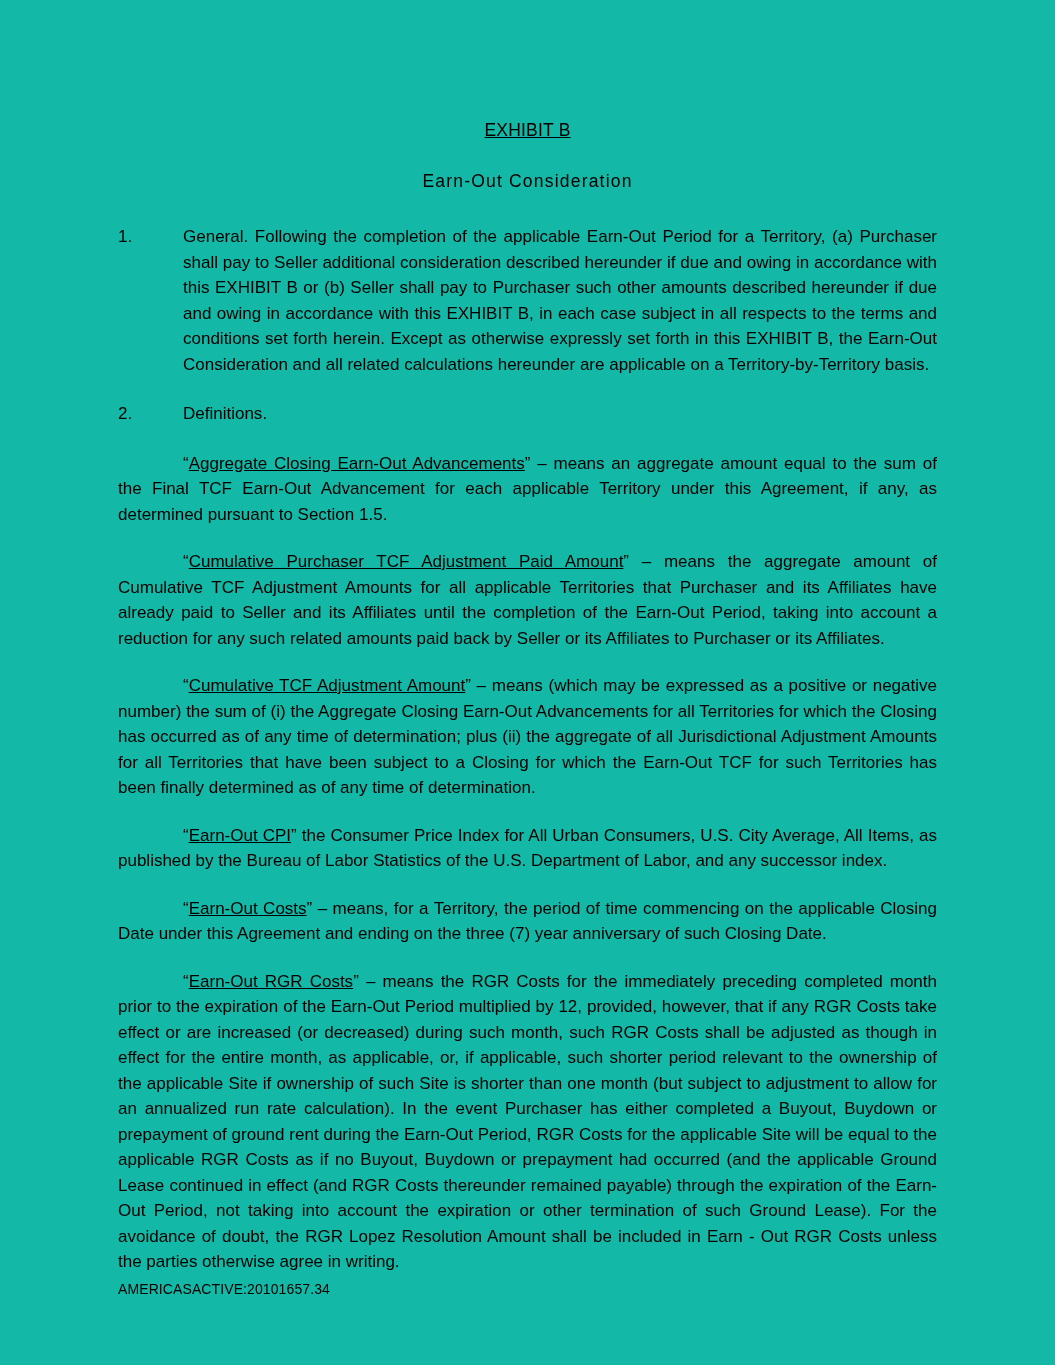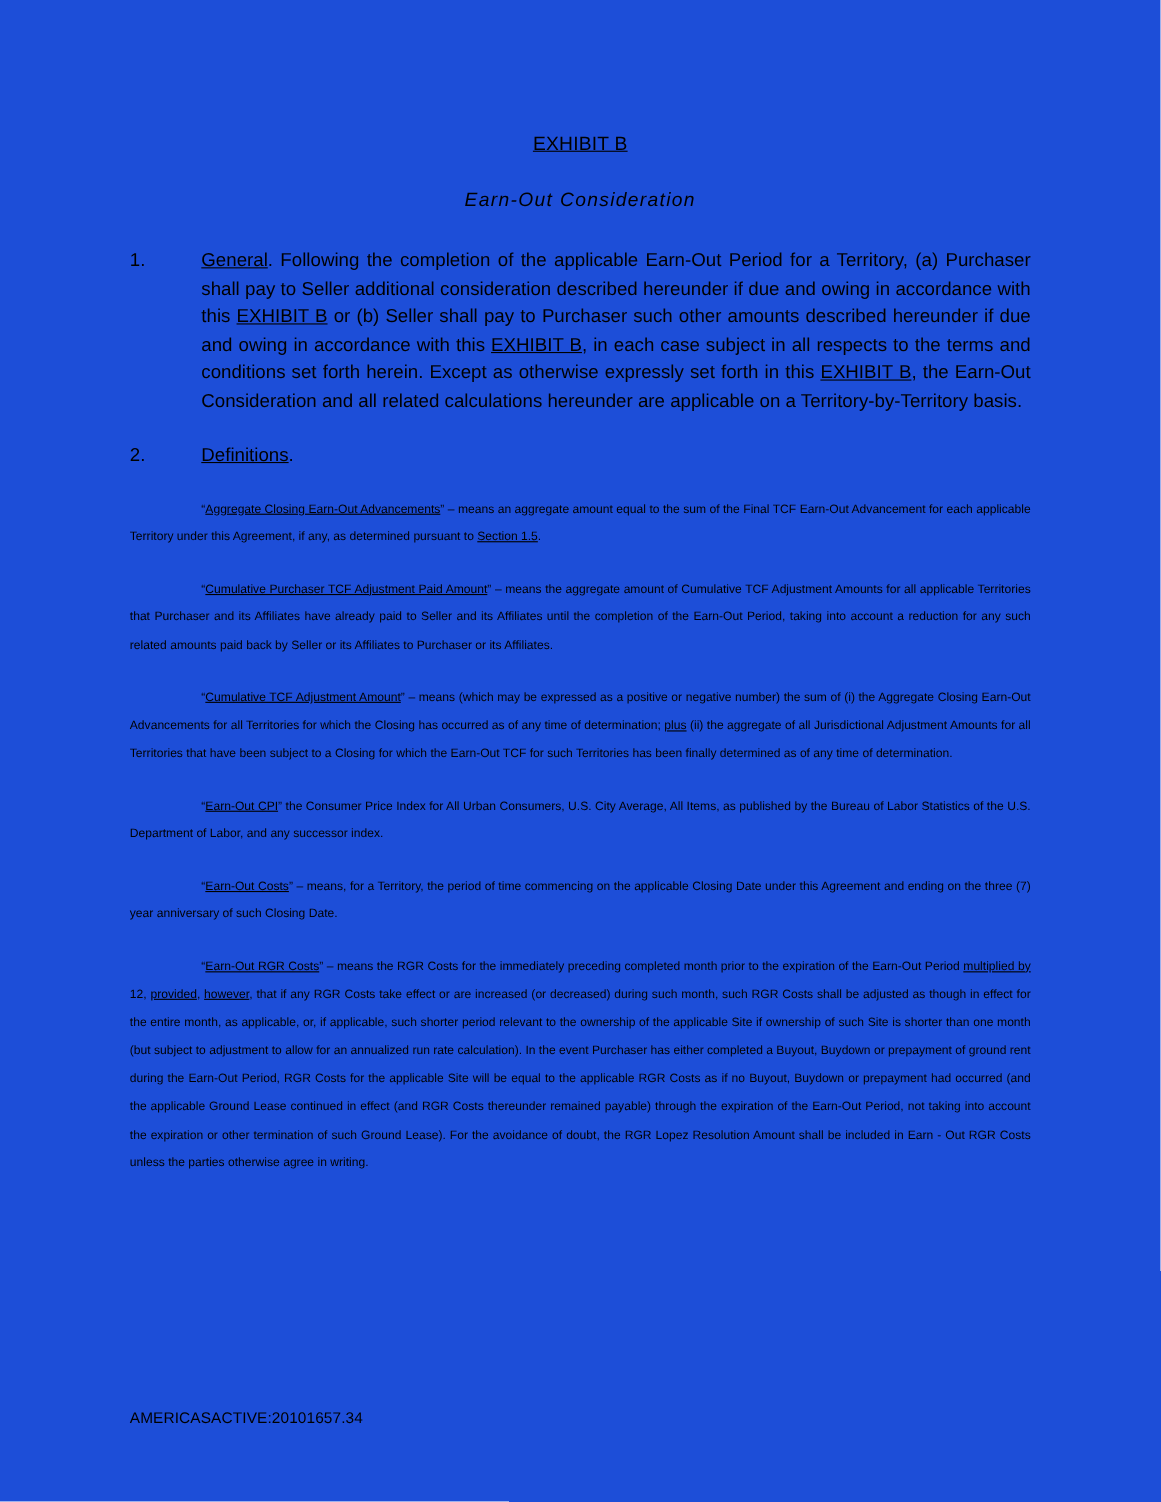--- a/index.html
+++ b/index.html
@@ -9,64 +9,62 @@
   }
   body {
     font-family: "Liberation Sans", sans-serif;
     color: #000000;
   }
   .page {
     position: relative;
     width: 1055px;
     height: 1365px;
     margin: 0 auto;
-    background: #1d4ed8;
+    background: #14b8a6;
     box-sizing: border-box;
     padding: 120px 118px 0 118px;
   }
   .doc-title {
     text-align: center;
     font-size: 17.5px;
     text-decoration: underline;
     letter-spacing: 0.2px;
     margin: 0 0 30px 0;
   }
   .doc-subtitle {
     text-align: center;
     font-size: 17.5px;
     letter-spacing: 1.2px;
     margin: 0 0 32px 0;
-    font-style: italic;
   }
   .numbered {
     position: relative;
     display: flex;
     margin-bottom: 24px;
   }
   .num {
     width: 65px;
     flex: 0 0 65px;
     font-size: 17px;
     line-height: 25.5px;
   }
   .numbered-body {
     flex: 1;
     font-size: 17px;
     line-height: 25.5px;
     text-align: justify;
   }
   .para {
-    font-size: 11px;
+    font-size: 17px;
     line-height: 25.5px;
     text-align: justify;
     text-indent: 65px;
     margin: 0 0 22px 0;
   }
   u, .u {
-    text-decoration: underline;
   }
   .footer {
     position: absolute;
     left: 118px;
     bottom: 68px;
     font-size: 14px;
     letter-spacing: 0.1px;
   }
   .defn-term {
     text-decoration: underline;

